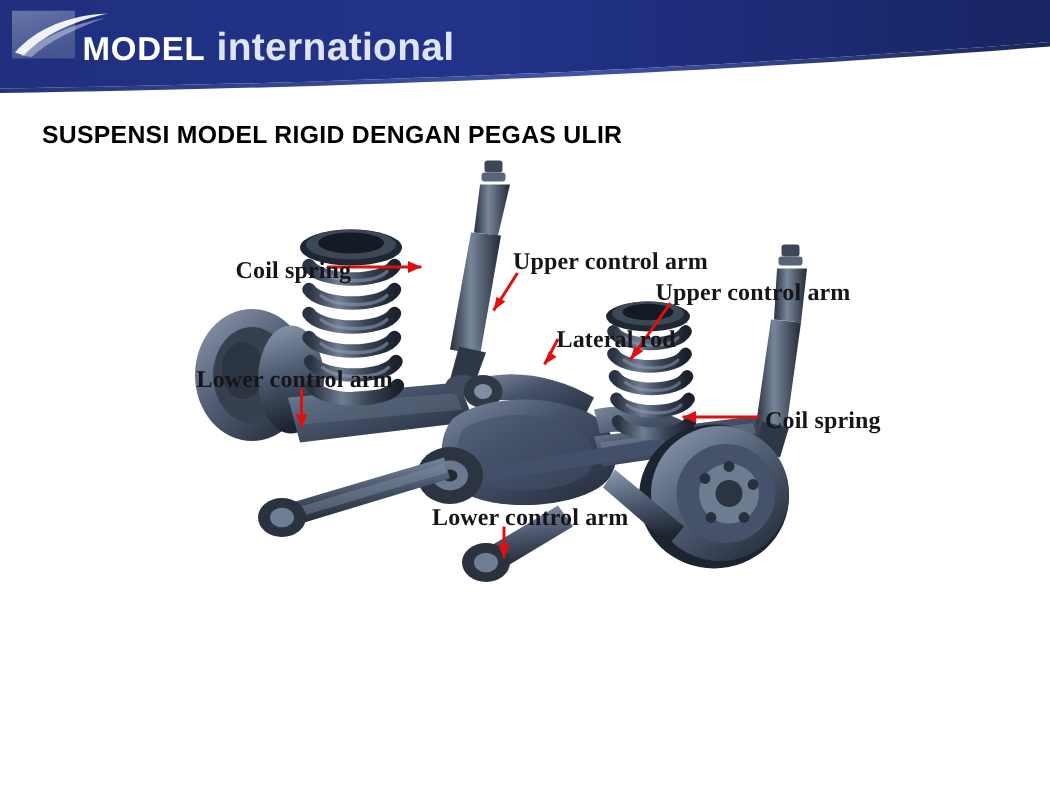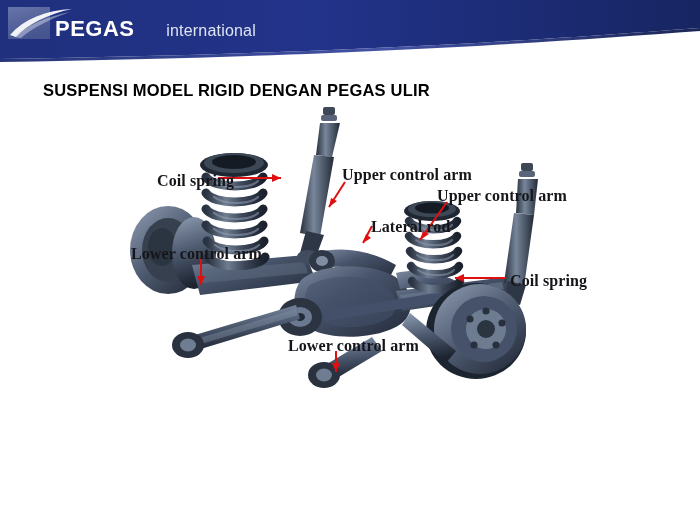--- a/index.html
+++ b/index.html
@@ -31,28 +31,27 @@
   .brand{
     position:absolute;left:55px;top:18px;
     white-space:nowrap;
     line-height:1;
   }
   .brand-bold{
     font-size:22px;font-weight:bold;color:#ffffff;
     letter-spacing:.5px;
   }
   .brand-light{
-    font-size:16px;font-weight:normal;color:#dfe4f2;
+    font-size:26px;font-weight:bold;color:#dfe4f2;
     letter-spacing:.2px;
-    margin-left:27px;
   }
 
   
   .title{
-    position:absolute;left:43px;top:81px;
+    position:absolute;left:28px;top:81px;
     font-size:16.5px;font-weight:bold;color:#000000;
     letter-spacing:.2px;white-space:nowrap;
   }
 
   
   .diagram{
     position:absolute;left:110px;top:105px;
     width:480px;height:290px;
   }
   .diagram svg{display:block;}
@@ -107,21 +106,21 @@
       <path d="M700,28 C540,40 330,54 0,59 L0,62 C330,57 540,43 700,31 Z" fill="url(#edgeGrad)" opacity="0.95"></path>
     </svg>
 
     <svg class="logo-mark" width="66" height="34" viewBox="0 0 66 34">
       <rect x="0" y="0" width="42" height="32" fill="url(#panelGrad)"></rect>
       <path d="M2,28 C16,12 38,3 64,2 C40,7 20,17 8,30 Z" fill="#ffffff" opacity="0.92"></path>
       <path d="M6,30 C20,18 40,9 62,5 C42,12 24,21 13,31 Z" fill="#cdd6ea" opacity="0.5"></path>
     </svg>
 
     <div class="brand">
-      <span class="brand-bold">PEGAS</span><span class="brand-light"> international</span>
+      <span class="brand-bold">MODEL</span><span class="brand-light"> international</span>
     </div>
   </div>
 
   <div class="title">SUSPENSI MODEL RIGID DENGAN PEGAS ULIR</div>
 
   <div class="diagram">
     <svg width="480" height="290" viewBox="0 0 480 290">
       <defs>
         <linearGradient id="metal" x1="0" y1="0" x2="1" y2="1">
           <stop offset="0" stop-color="#7c8aa0"></stop>

